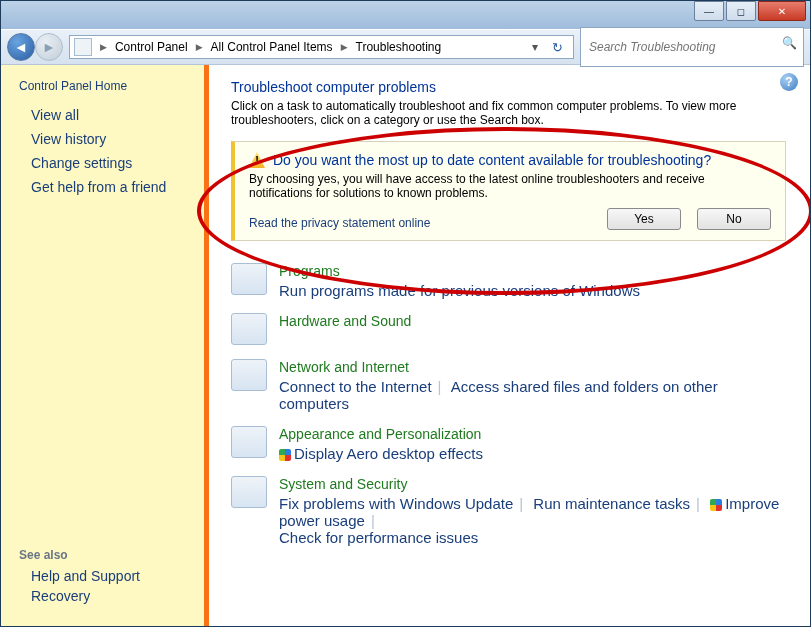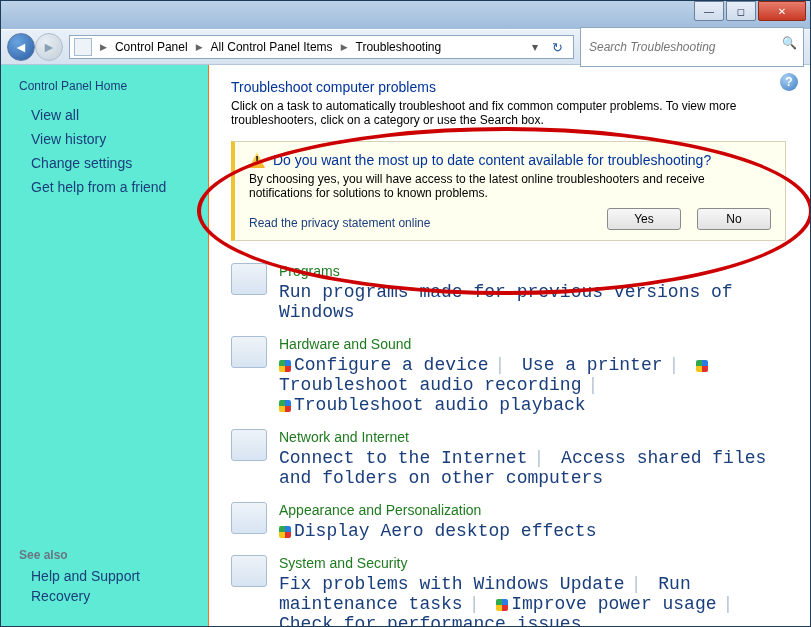--- a/index.html
+++ b/index.html
@@ -14,42 +14,42 @@
 .nav-fwd{background:radial-gradient(circle at 35% 30%,#e9eef4,#c2ced8);color:#8aa0b3;border-color:#aebecd;}
 .addr{flex:1;height:22px;background:#fff;border:1px solid #8ea8c3;display:flex;align-items:center;padding:0 4px;font-size:12px;gap:4px;overflow:hidden;}
 .addr .chev{color:#666;font-size:9px;padding:0 4px;}
 .addr .icon-sq{width:16px;height:16px;background:#eef3f8;border:1px solid #a8bcd0;}
 .addr-drop{color:#555;margin-left:auto;padding:0 4px;}
 .refresh{padding:0 6px;color:#2a5ea3;font-size:13px;}
 .search{width:210px;height:22px;background:#fff;border:1px solid #8ea8c3;display:flex;padding:8px 6px;color:#777;font-style:italic;}
 .search input{flex:1;border:none;outline:none;font-style:italic;color:#777;font-size:12px;}
 .search .mag{font-style:normal;color:#3b5a85;}
 .body{display:flex;height:calc(627px - 28px - 34px - 2px);background:#fff;}
-.sidebar{width:208px;background:#5eead4;border-right:1px solid #f97316;padding:14px 18px;box-sizing:border-box;display:flex;flex-direction:column;}
+.sidebar{width:208px;background:#fef9c3;border-right:5px solid #f97316;padding:14px 18px;box-sizing:border-box;display:flex;flex-direction:column;}
 .sidebar h4{margin:0 0 10px;font-size:12px;font-weight:400;color:#1a3e7b;}
 .sidebar a{display:block;color:#1a3e7b;text-decoration:none;margin:4px 12px;font-size:14px;}
 .see-also{margin-top:auto;padding-bottom:6px;}
 .see-also h5{margin:16px 0 6px;font-size:12px;font-weight:700;color:#6a7684;}
 .main{flex:1;padding:14px 24px 14px 22px;box-sizing:border-box;position:relative;overflow:hidden;}
 .helpq{position:absolute;top:8px;right:12px;width:18px;height:18px;border-radius:50%;background:radial-gradient(circle at 35% 30%,#aad0f5,#3c7cc1);color:#fff;font-weight:700;display:flex;align-items:center;justify-content:center;font-size:12px;}
 h1{margin:0 0 4px;font-size:14px;font-weight:400;color:#003399;}
 .intro{margin:0 0 14px;color:#000;}
 .banner{border:1px solid #d7d2b8;background:#fffff0;border-left:4px solid #f1c232;padding:10px 14px 10px 14px;margin-bottom:22px;position:relative;}
 .banner .row1{display:flex;align-items:center;gap:8px;font-size:14px;color:#003399;margin-bottom:4px;}
 .warn{width:16px;height:16px;display:inline-flex;align-items:center;justify-content:center;color:#000;font-weight:700;font-size:11px;background:linear-gradient(#ffe27a,#f5b323);clip-path:polygon(50% 0,100% 100%,0 100%);}
 .banner p{margin:0 0 8px;font-size:12px;}
 .banner .row3{display:flex;align-items:flex-end;}
 .banner .row3 a{color:#1a3e7b;text-decoration:none;}
 .banner .btns{margin-left:auto;display:flex;gap:16px;}
 .btn{width:74px;height:22px;border:1px solid #8a8a8a;background:linear-gradient(#f7f7f7,#e2e2e2);border-radius:3px;font-size:12px;cursor:pointer;}
 .circle-ann{position:absolute;border:4px solid #c00;border-radius:50%;pointer-events:none;left:196px;top:126px;width:608px;height:160px;}
 .cat{display:flex;gap:12px;margin-bottom:14px;}
 .cat .ic{width:34px;height:30px;flex-shrink:0;background:linear-gradient(#eef3f8,#d7e4f2);border:1px solid #a9bed4;border-radius:3px;}
 .cat h2{margin:0 0 3px;font-size:14px;font-weight:400;color:#1f7a1f;}
-.cat .desc, .cat .links{color:#1a3e7b;font-size:18px;font-family:Liberation Mono, monospace;}
+.cat .desc, .cat .links{color:#1a3e7b;font-size:15px;}
 .cat a{color:#1a3e7b;text-decoration:none;}
 .shield{display:inline-block;width:12px;height:12px;margin-right:3px;vertical-align:-2px;background:conic-gradient(#2a7de1 0 25%,#e03131 0 50%,#f5c518 0 75%,#2fa84f 0);border-radius:2px;}
 .sep{color:#b6c3d4;padding:0 6px;}
 </style>
 </head>
 <body>
 
 <div class="window">
   <div class="titlebar">
     <div class="tb-btn">—</div>
@@ -118,26 +118,20 @@
         <div>
           <h2>Programs</h2>
           <div class="links"><a href="#">Run programs made for previous versions of Windows</a></div>
         </div>
       </div>
 
       <div class="cat">
         <div class="ic"></div>
         <div>
           <h2>Hardware and Sound</h2>
-          <div class="links">
-            <span class="shield"></span><a href="#">Configure a device</a><span class="sep">|</span>
-            <a href="#">Use a printer</a><span class="sep">|</span>
-            <span class="shield"></span><a href="#">Troubleshoot audio recording</a><span class="sep">|</span><br>
-            <span class="shield"></span><a href="#">Troubleshoot audio playback</a>
-          </div>
         </div>
       </div>
 
       <div class="cat">
         <div class="ic"></div>
         <div>
           <h2>Network and Internet</h2>
           <div class="links">
             <a href="#">Connect to the Internet</a><span class="sep">|</span>
             <a href="#">Access shared files and folders on other computers</a>

